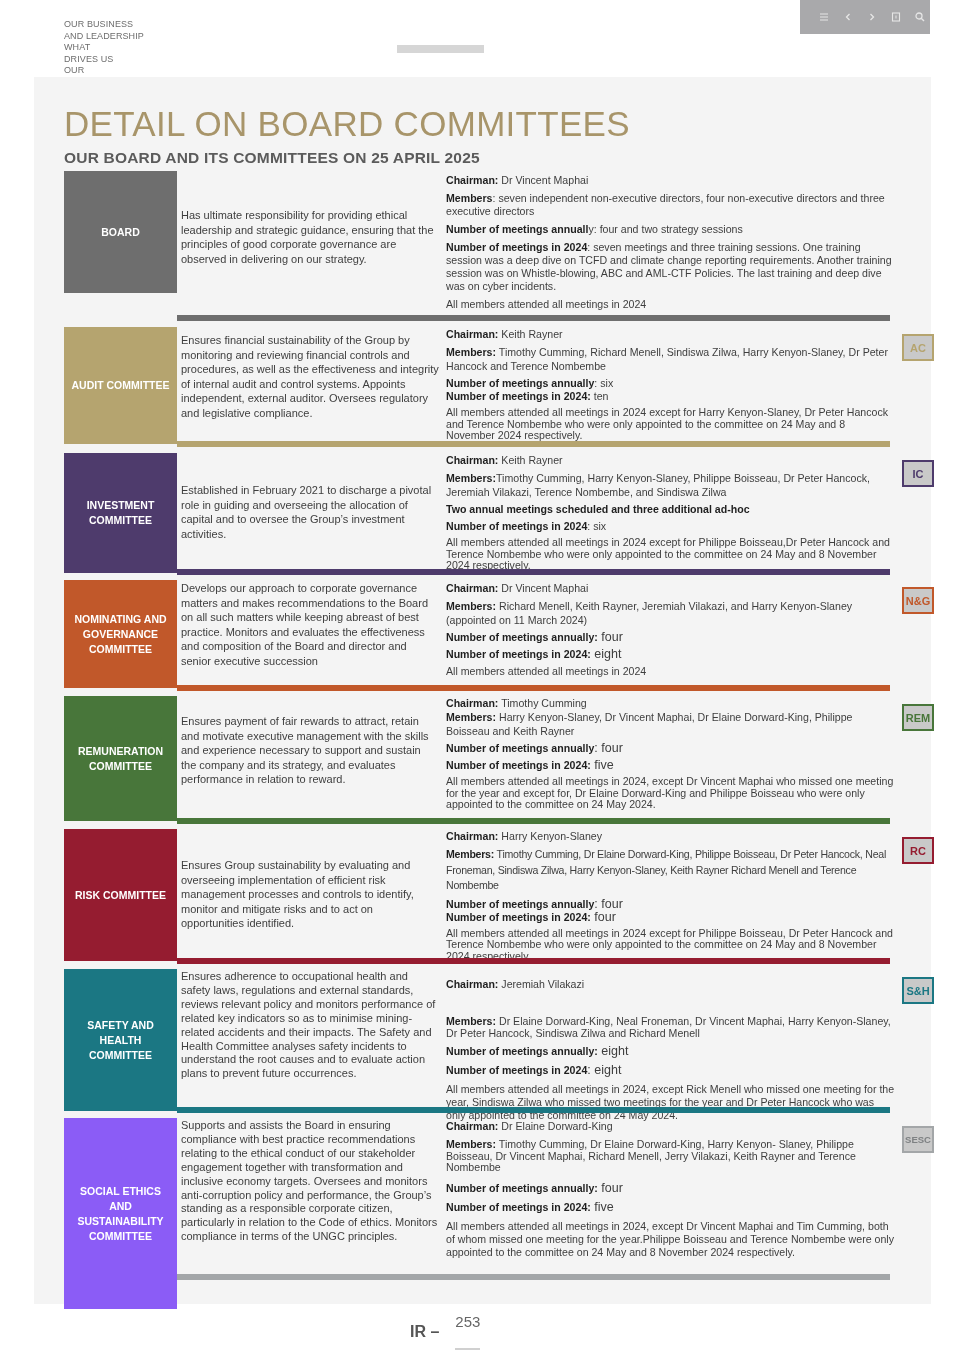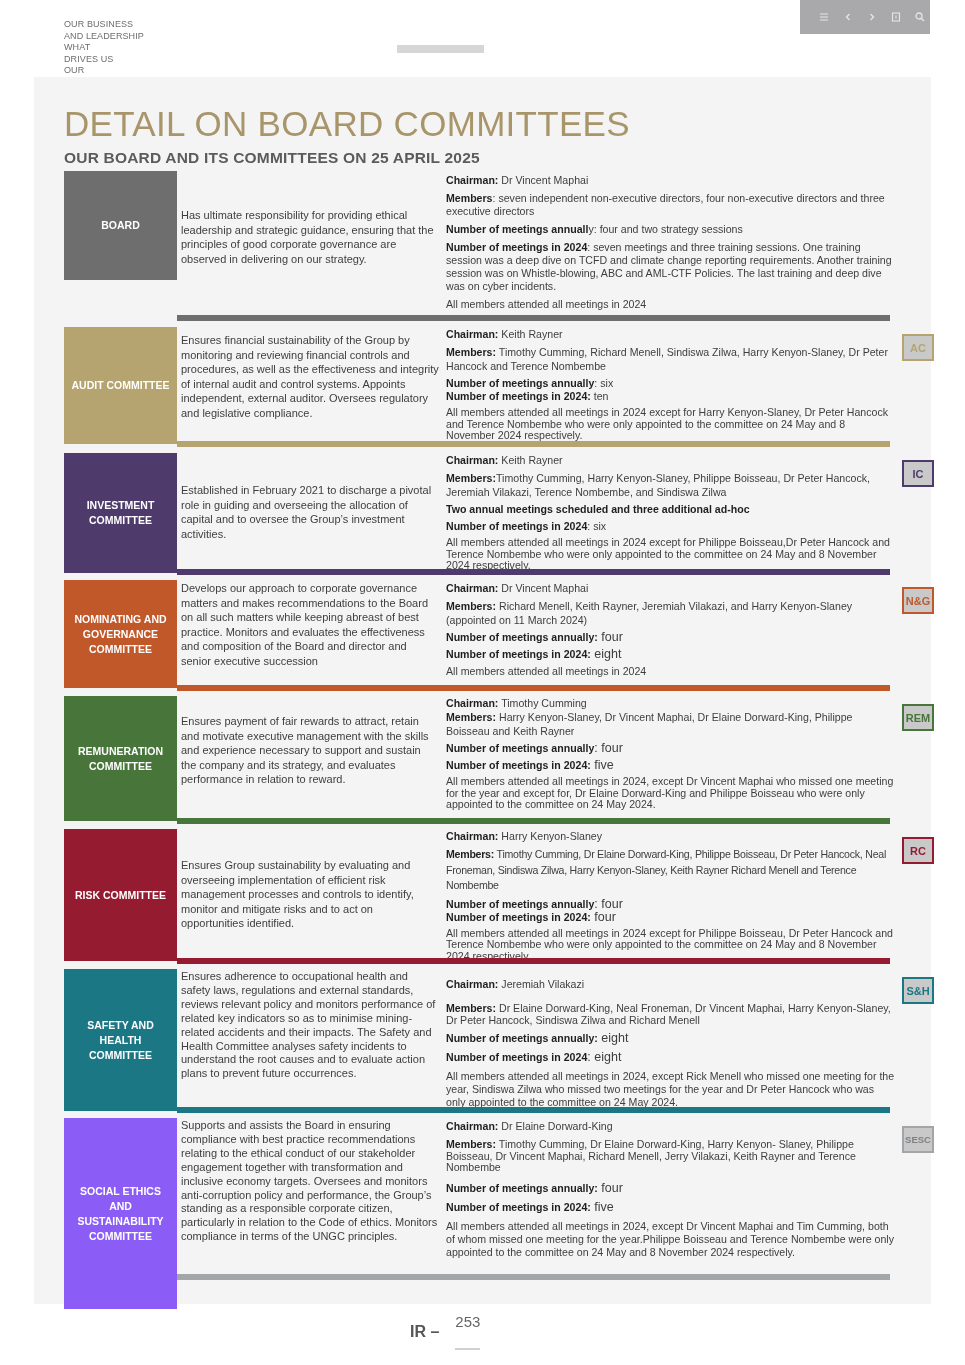--- a/index.html
+++ b/index.html
@@ -91,21 +91,21 @@
       </svg>
   </div>
 </div>
 
 <div class="panel"></div>
 
 <h1 class="page-title">DETAIL ON BOARD COMMITTEES</h1>
 <h2 class="page-subtitle">OUR BOARD AND ITS COMMITTEES ON 25 APRIL 2025</h2>
 
 <div class="committee" style="top:171px;height:148px">
-  <div class="label-box" style="height:109px;background:#6e6e6e">BOARD</div>
+  <div class="label-box" style="height:122px;background:#6e6e6e">BOARD</div>
   <div class="desc" style="top:37px">Has ultimate responsibility for providing ethical leadership and strategic guidance, ensuring that the principles of good corporate governance are observed in delivering on our strategy.</div>
   <div class="info" style="top:3px">
     <p style="margin-bottom:5px"><b>Chairman:</b><span> Dr Vincent Maphai</span></p>
     <p style="margin-bottom:5px"><b>Members</b><span>: seven independent non-executive directors, four non-executive directors and three executive directors</span></p>
     <p style="margin-bottom:5px"><b>Number of meetings annuall</b><span>y: four and two strategy sessions</span></p>
     <p style="margin-bottom:5px"><b>Number of meetings in 2024</b><span>: seven meetings and three training sessions. One training session was a deep dive on TCFD and climate change reporting requirements. Another training session was on Whistle-blowing, ABC and AML-CTF Policies. The last training and deep dive was on cyber incidents.</span></p>
     <p>All members attended all meetings in 2024</p>
   </div>
   <div class="underbar" style="top:144px;background:#6e6e6e"></div>
 </div>
@@ -177,21 +177,21 @@
     <p style="line-height:11.5px">All members attended all meetings in 2024 except for Philippe Boisseau, Dr Peter Hancock and Terence Nombembe who were only appointed to the committee on 24 May and 8 November 2024 respectively.</p>
   </div>
   <div class="underbar" style="top:129px;background:#951c30"></div>
   <div class="badge" style="top:8px;border-color:#951c30;color:#951c30">RC</div>
 </div>
 
 <div class="committee" style="top:969px;height:144px">
   <div class="label-box" style="height:142px;background:#1b7783">SAFETY AND HEALTH COMMITTEE</div>
   <div class="desc" style="top:1px;line-height:13.9px">Ensures adherence to occupational health and safety laws, regulations and external standards, reviews relevant policy and monitors performance of related key indicators so as to minimise mining-related accidents and their impacts. The Safety and Health Committee analyses safety incidents to understand the root causes and to evaluate action plans to prevent future occurrences.</div>
   <div class="info" style="top:9px">
-    <p style="margin-bottom:12px"><b>Chairman:</b><span> Jeremiah Vilakazi</span></p>
+    <p style="margin-bottom:25px"><b>Chairman:</b><span> Jeremiah Vilakazi</span></p>
     <p style="line-height:11.5px;margin-bottom:6px"><b>Members:</b><span> Dr Elaine Dorward-King, Neal Froneman, Dr Vincent Maphai, Harry Kenyon-Slaney, Dr Peter Hancock, Sindiswa Zilwa and Richard Menell</span></p>
     <p style="margin-bottom:6px"><b>Number of meetings annually:</b><span class="big"> eight</span></p>
     <p style="margin-bottom:6px"><b>Number of meetings in 2024</b><span class="big">: eight</span></p>
     <p>All members attended all meetings in 2024, except Rick Menell who missed one meeting for the year, Sindiswa Zilwa who missed two meetings for the year and Dr Peter Hancock who was only appointed to the committee on 24 May 2024.</p>
   </div>
   <div class="underbar" style="top:138px;background:#1b7783"></div>
   <div class="badge" style="top:8px;border-color:#1b7783;color:#1b7783">S&amp;H</div>
 </div>
 
 <div class="committee" style="top:1118px;height:162px">

